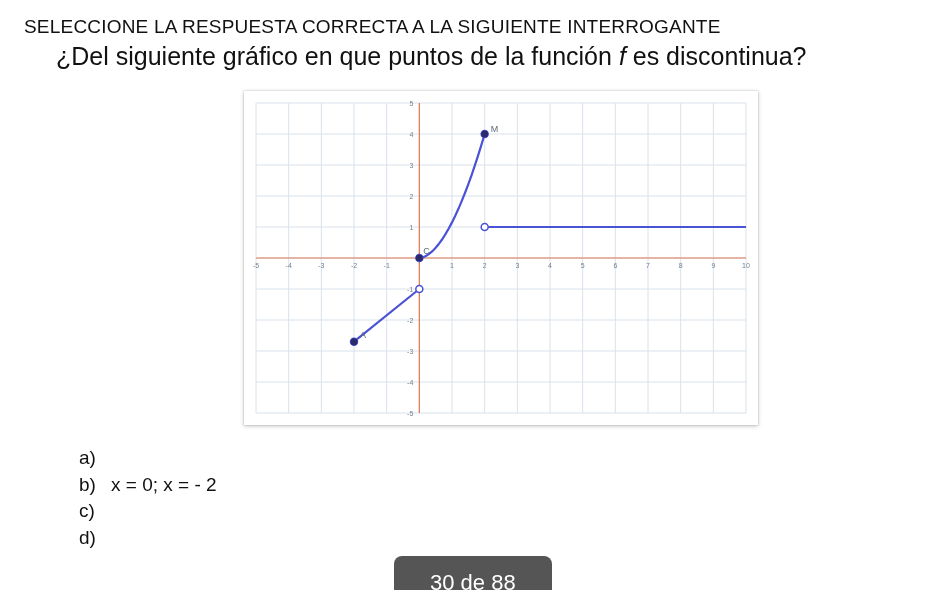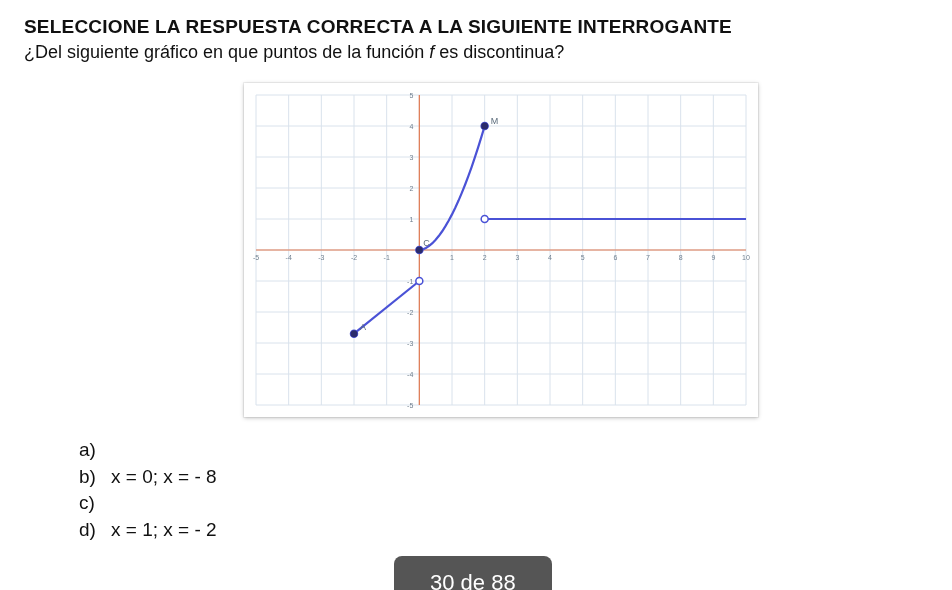--- a/index.html
+++ b/index.html
@@ -5,28 +5,29 @@
   body {
     margin: 0;
     padding: 16px 24px;
     font-family: Arial, Helvetica, sans-serif;
     color: #111;
     width: 952px;
     box-sizing: border-box;
     background: #fff;
   }
   .title {
-    font-weight: bold;
+    font-weight: normal;
     font-size: 19px;
     letter-spacing: 0.2px;
     margin-bottom: 4px;
   }
   .subtitle {
-    font-size: 18px;
+    font-size: 25px;
     margin-bottom: 20px;
+    margin-left: 32px;
   }
   .subtitle em {
     font-style: italic;
   }
   .chart-wrap {
     margin-left: 220px;
     width: 510px;
     box-shadow: 0 1px 4px rgba(0,0,0,0.25), 0 0 0 1px rgba(0,0,0,0.05);
     background: #fff;
     padding: 2px;
@@ -147,26 +148,25 @@
         <text x="244.66666666666666" y="38.99999999999999" font-size="9" fill="#5a6b7b" font-family="Arial">M</text>
       </svg>
   </div>
 
   <div class="options">
     <div class="option-row">
       <span class="option-letter">a)</span>
     </div>
     <div class="option-row">
       <span class="option-letter">b)</span>
-      <span>x = 0; x = - 8</span>
+      <span>x = 0; x = - 2</span>
     </div>
     <div class="option-row">
       <span class="option-letter">c)</span>
     </div>
     <div class="option-row">
       <span class="option-letter">d)</span>
-      <span>x = 1; x = - 2</span>
     </div>
   </div>
 
   <div class="page-badge">30 de 88</div>
 
 </div>
 
 </body></html>

